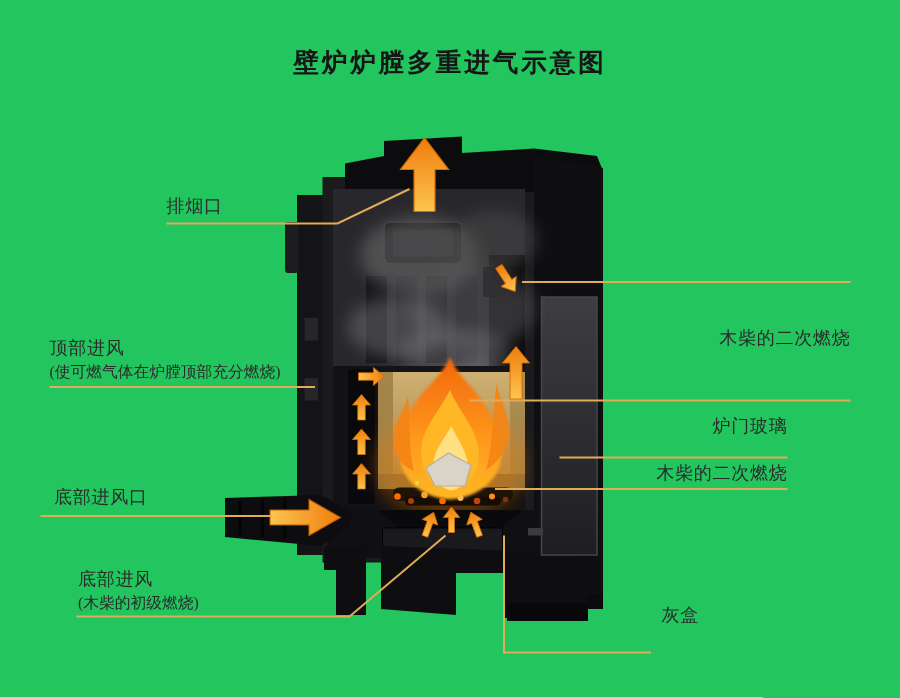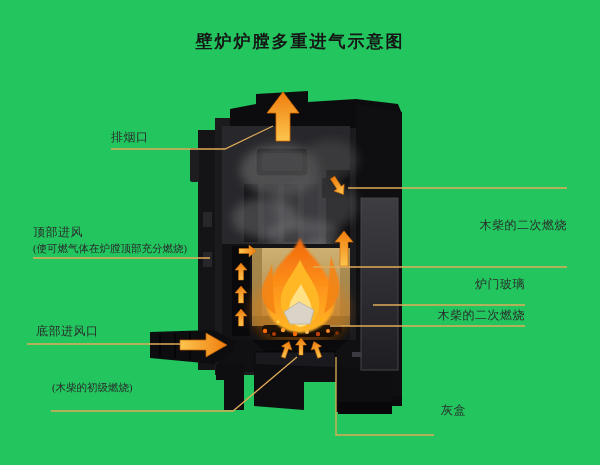--- a/index.html
+++ b/index.html
@@ -193,20 +193,21 @@
   <div class="label" style="left:33px;top:225px;">
     <span class="main">顶部进风</span>
     <span class="sub">(使可燃气体在炉膛顶部充分燃烧)</span>
   </div>
 
   <div class="label" style="left:36px;top:324px;">
     <span class="main">底部进风口</span>
   </div>
 
   <div class="label" style="left:52px;top:379px;">
+    <span class="main">底部进风</span>
     <span class="sub">(木柴的初级燃烧)</span>
   </div>
 
 
   <div class="label right" style="right:33px;top:218px;">
     <span class="main">木柴的二次燃烧</span>
   </div>
 
   <div class="label right" style="right:75px;top:277px;">
     <span class="main">炉门玻璃</span>

